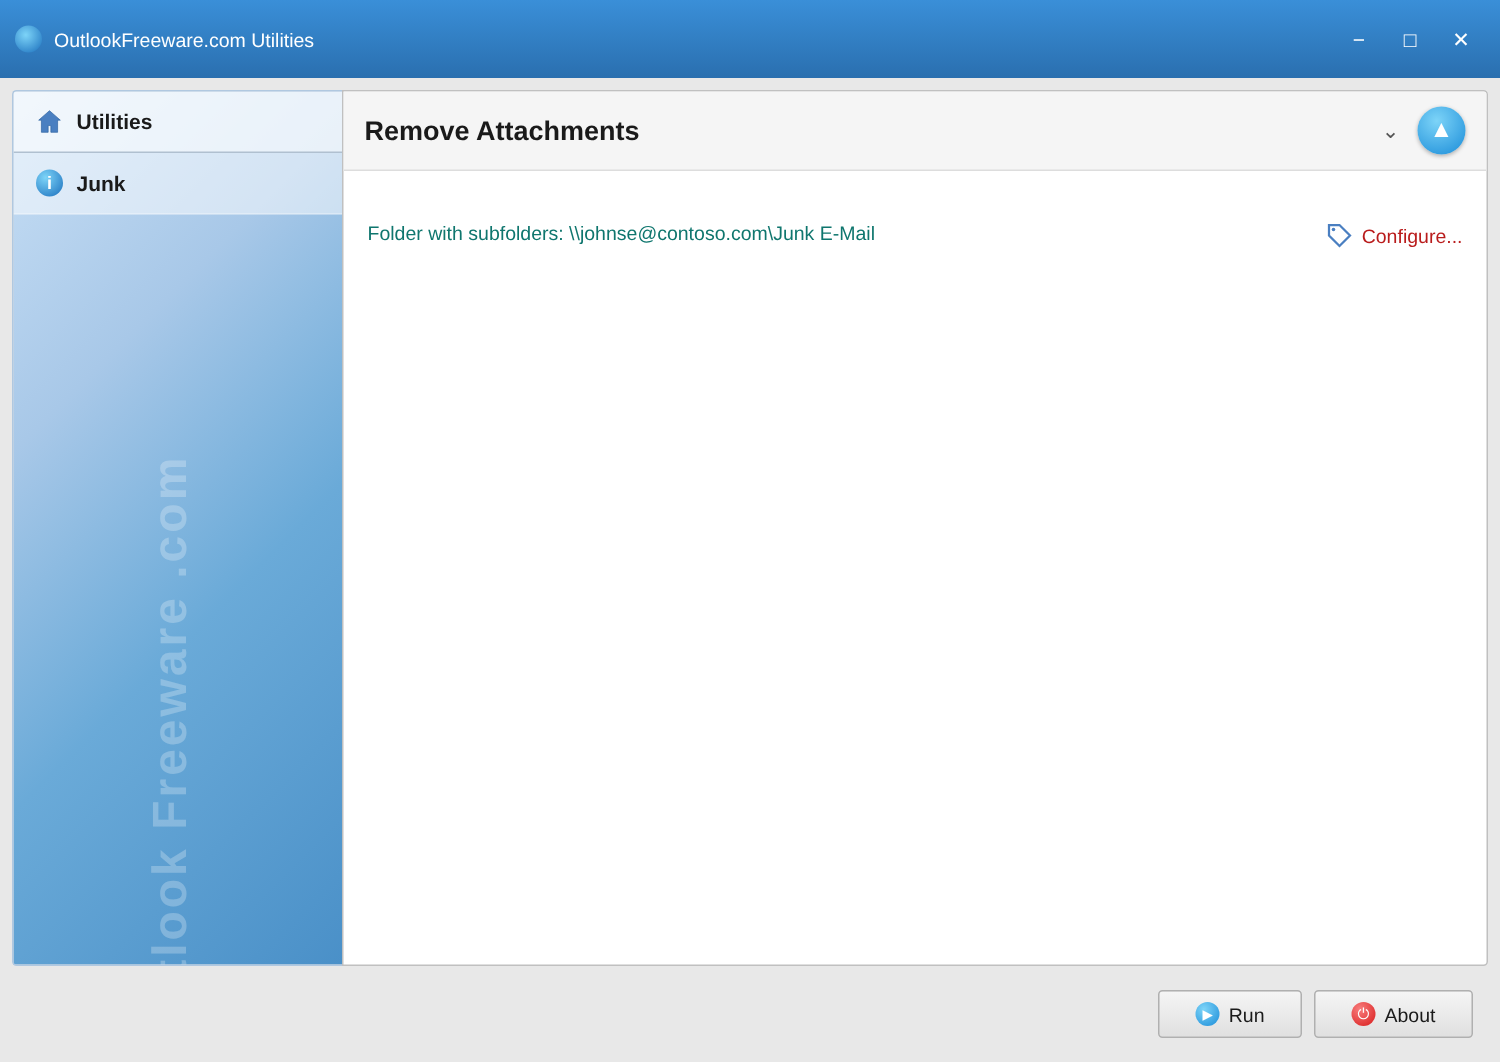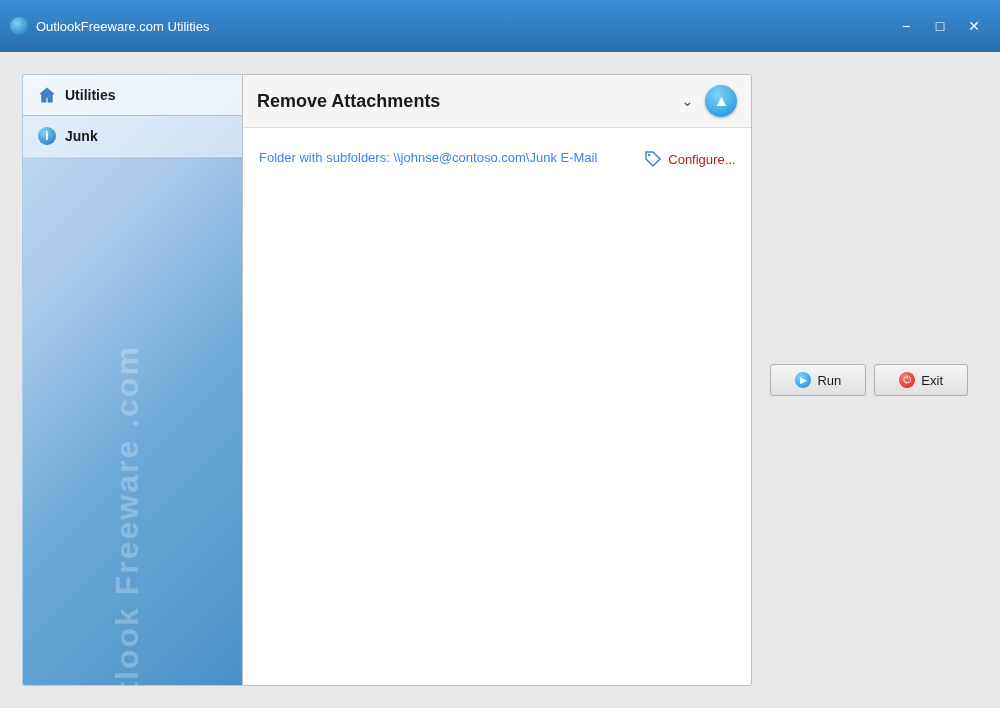--- a/index.html
+++ b/index.html
@@ -52,22 +52,22 @@
       align-items: center;
       justify-content: center;
       border-radius: 2px;
     }
 
     
     .window-body {
       flex: 1;
       background: #e8e8e8;
       display: flex;
-      flex-direction: row;
-      padding: 22px;
+      flex-direction: column;
+      padding: 8px;
       gap: 8px;
     }
 
     
     .content-area {
       flex: 1;
       display: flex;
       gap: 0;
       min-height: 0;
     }
@@ -155,20 +155,21 @@
 
     
     .main-panel {
       flex: 1;
       background: white;
       border: 1px solid #c0c0c0;
       border-radius: 0 3px 3px 0;
       display: flex;
       flex-direction: column;
       overflow: hidden;
+      gap: 12px;
     }
 
     .panel-header {
       display: flex;
       align-items: center;
       padding: 10px 14px;
       background: #f5f5f5;
       border-bottom: 1px solid #ddd;
     }
 
@@ -229,21 +230,21 @@
     }
 
     .folder-row {
       display: flex;
       align-items: flex-start;
       justify-content: space-between;
     }
 
     .folder-text {
       font-size: 13px;
-      color: #3b82f6;
+      color: #0f766e;
       line-height: 1.5;
     }
 
     .configure-btn {
       display: flex;
       align-items: center;
       gap: 6px;
       font-size: 13px;
       color: #b91c1c;
       cursor: pointer;
@@ -371,16 +372,16 @@
     </div>
   </div>
 
   <div class="bottom-bar">
     <button class="action-btn">
       <div class="run-icon">▶</div>
       <span>Run</span>
     </button>
     <button class="action-btn">
       <div class="exit-icon">⏻</div>
-      <span>Exit</span>
+      <span>About</span>
     </button>
   </div>
 </div>
 
 </body></html>

